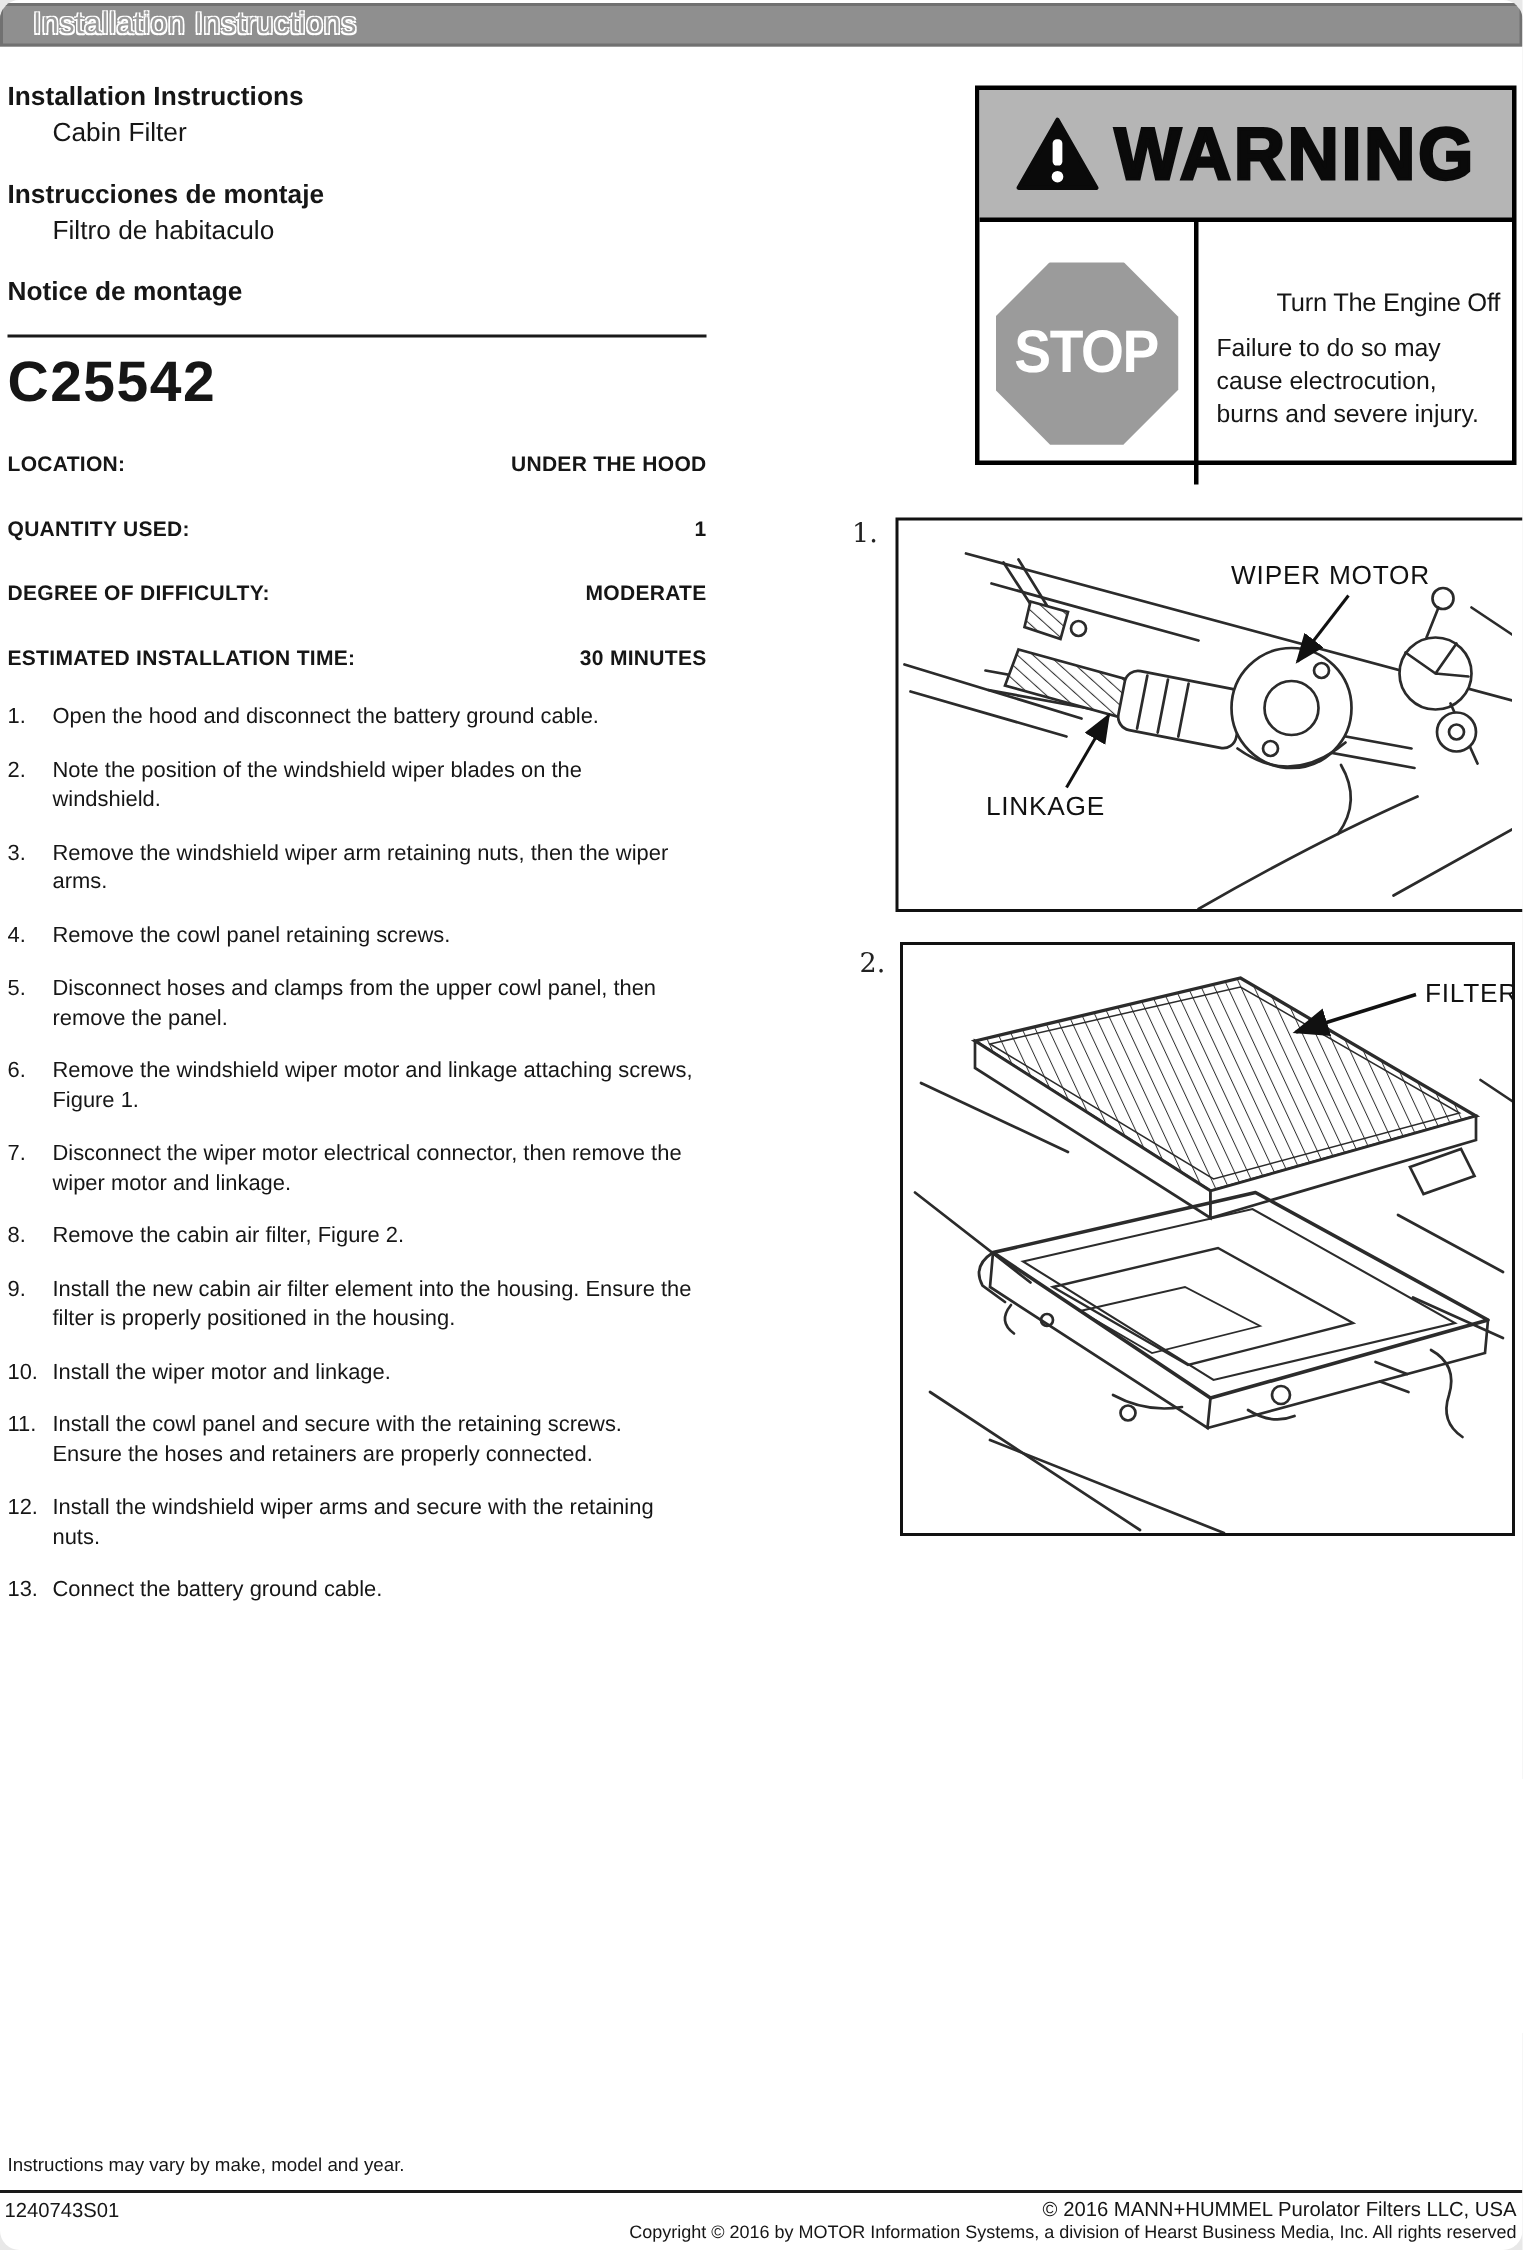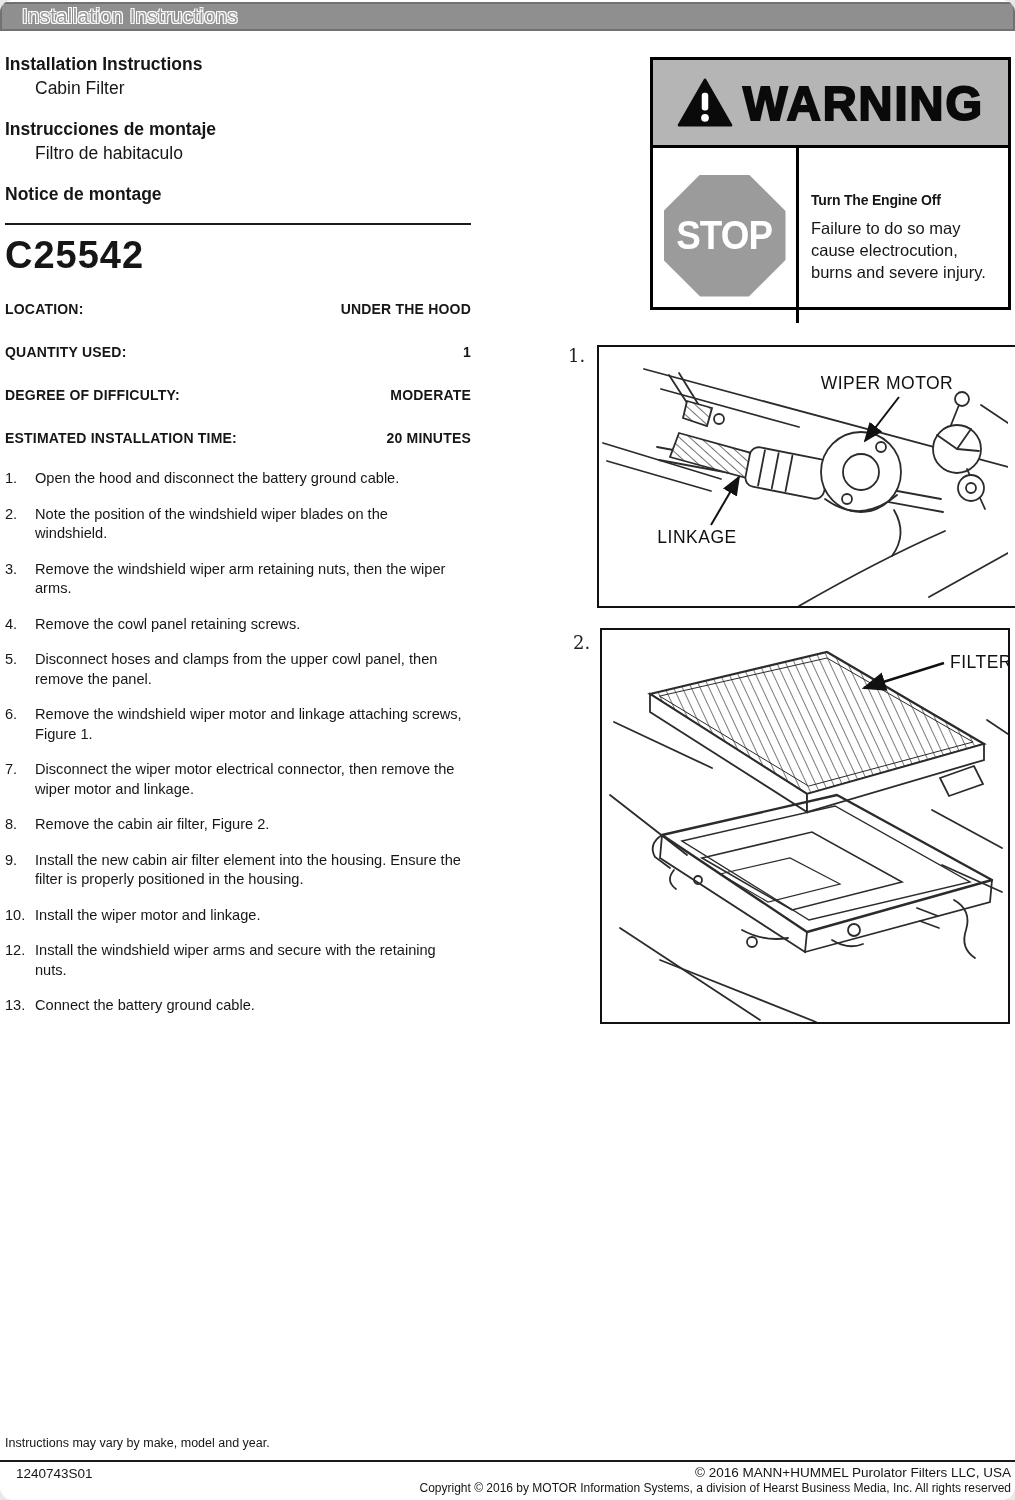--- a/index.html
+++ b/index.html
@@ -58,34 +58,34 @@
   .stop-octagon {
     width:122px; height:122px; background:var(--stop_bg,#9b9b9b);
     clip-path:polygon(30% 0,70% 0,100% 30%,100% 70%,70% 100%,30% 100%,0 70%,0 30%);
     display:flex; align-items:center; justify-content:center;
   }
   .stop-octagon span {
     color:#fff; font-weight:bold; font-size:40px; letter-spacing:-1px;
     transform:scaleX(.92);
   }
   .warning-text-cell { flex:1; padding:44px 8px 0 12px; }
-  .warning-heading { font-size:14px; font-weight:bold; margin-bottom:9px; letter-spacing:-.2px; }
+  .warning-heading { font-size:17px; font-weight:normal; margin-bottom:9px; letter-spacing:-.2px;text-align:right; }
   .warning-detail { font-size:16.5px; line-height:22px; max-width:190px; }
 
   
   .figure { position:absolute; }
   .figure-num { position:absolute; font-family:"DejaVu Serif", serif; font-size:18px; color:#222; }
   .figure-frame { position:absolute; border:2px solid #111; background:#fff; }
   svg text { font-family:"Liberation Sans", sans-serif; font-size:17.5px; fill:#111; letter-spacing:.5px; }
   svg { display:block; }
 
   
   .footer-note { position:absolute; left:5px; top:1436px; font-size:12.5px; }
   .footer-rule { position:absolute; left:0; right:0; top:1460px; border:none; border-top:2px solid #1a1a1a; }
-  .footer-code { position:absolute; left:16px; top:1466px; font-size:13.5px; }
+  .footer-code { position:absolute; left:3px; top:1466px; font-size:13.5px; }
   .footer-right { position:absolute; right:4px; top:1464px; text-align:right; }
   .footer-copy1 { font-size:13.5px; line-height:17px; }
   .footer-copy2 { font-size:12px; line-height:15px; }
 </style>
 </head>
 <body>
 
 <div id="page">
 
   <div class="topbar">
@@ -118,21 +118,21 @@
       <div class="spec-row">
         <span>QUANTITY USED:</span>
         <span>1</span>
       </div>
       <div class="spec-row">
         <span>DEGREE OF DIFFICULTY:</span>
         <span>MODERATE</span>
       </div>
       <div class="spec-row">
         <span>ESTIMATED INSTALLATION TIME:</span>
-        <span>20 MINUTES</span>
+        <span>30 MINUTES</span>
       </div>
     </div>
 
     <ol class="steps">
       <li>
           <span class="step-num">1.</span>
           <span class="step-text">Open the hood and disconnect the battery ground cable.</span>
         </li>
       <li>
           <span class="step-num">2.</span>
@@ -162,20 +162,24 @@
           <span class="step-num">8.</span>
           <span class="step-text">Remove the cabin air filter, Figure 2.</span>
         </li>
       <li>
           <span class="step-num">9.</span>
           <span class="step-text">Install the new cabin air filter element into the housing. Ensure the filter is properly positioned in the housing.</span>
         </li>
       <li>
           <span class="step-num">10.</span>
           <span class="step-text">Install the wiper motor and linkage.</span>
+        </li>
+      <li>
+          <span class="step-num">11.</span>
+          <span class="step-text">Install the cowl panel and secure with the retaining screws. Ensure the hoses and retainers are properly connected.</span>
         </li>
       <li>
           <span class="step-num">12.</span>
           <span class="step-text">Install the windshield wiper arms and secure with the retaining nuts.</span>
         </li>
       <li>
           <span class="step-num">13.</span>
           <span class="step-text">Connect the battery ground cable.</span>
         </li>
     </ol>

